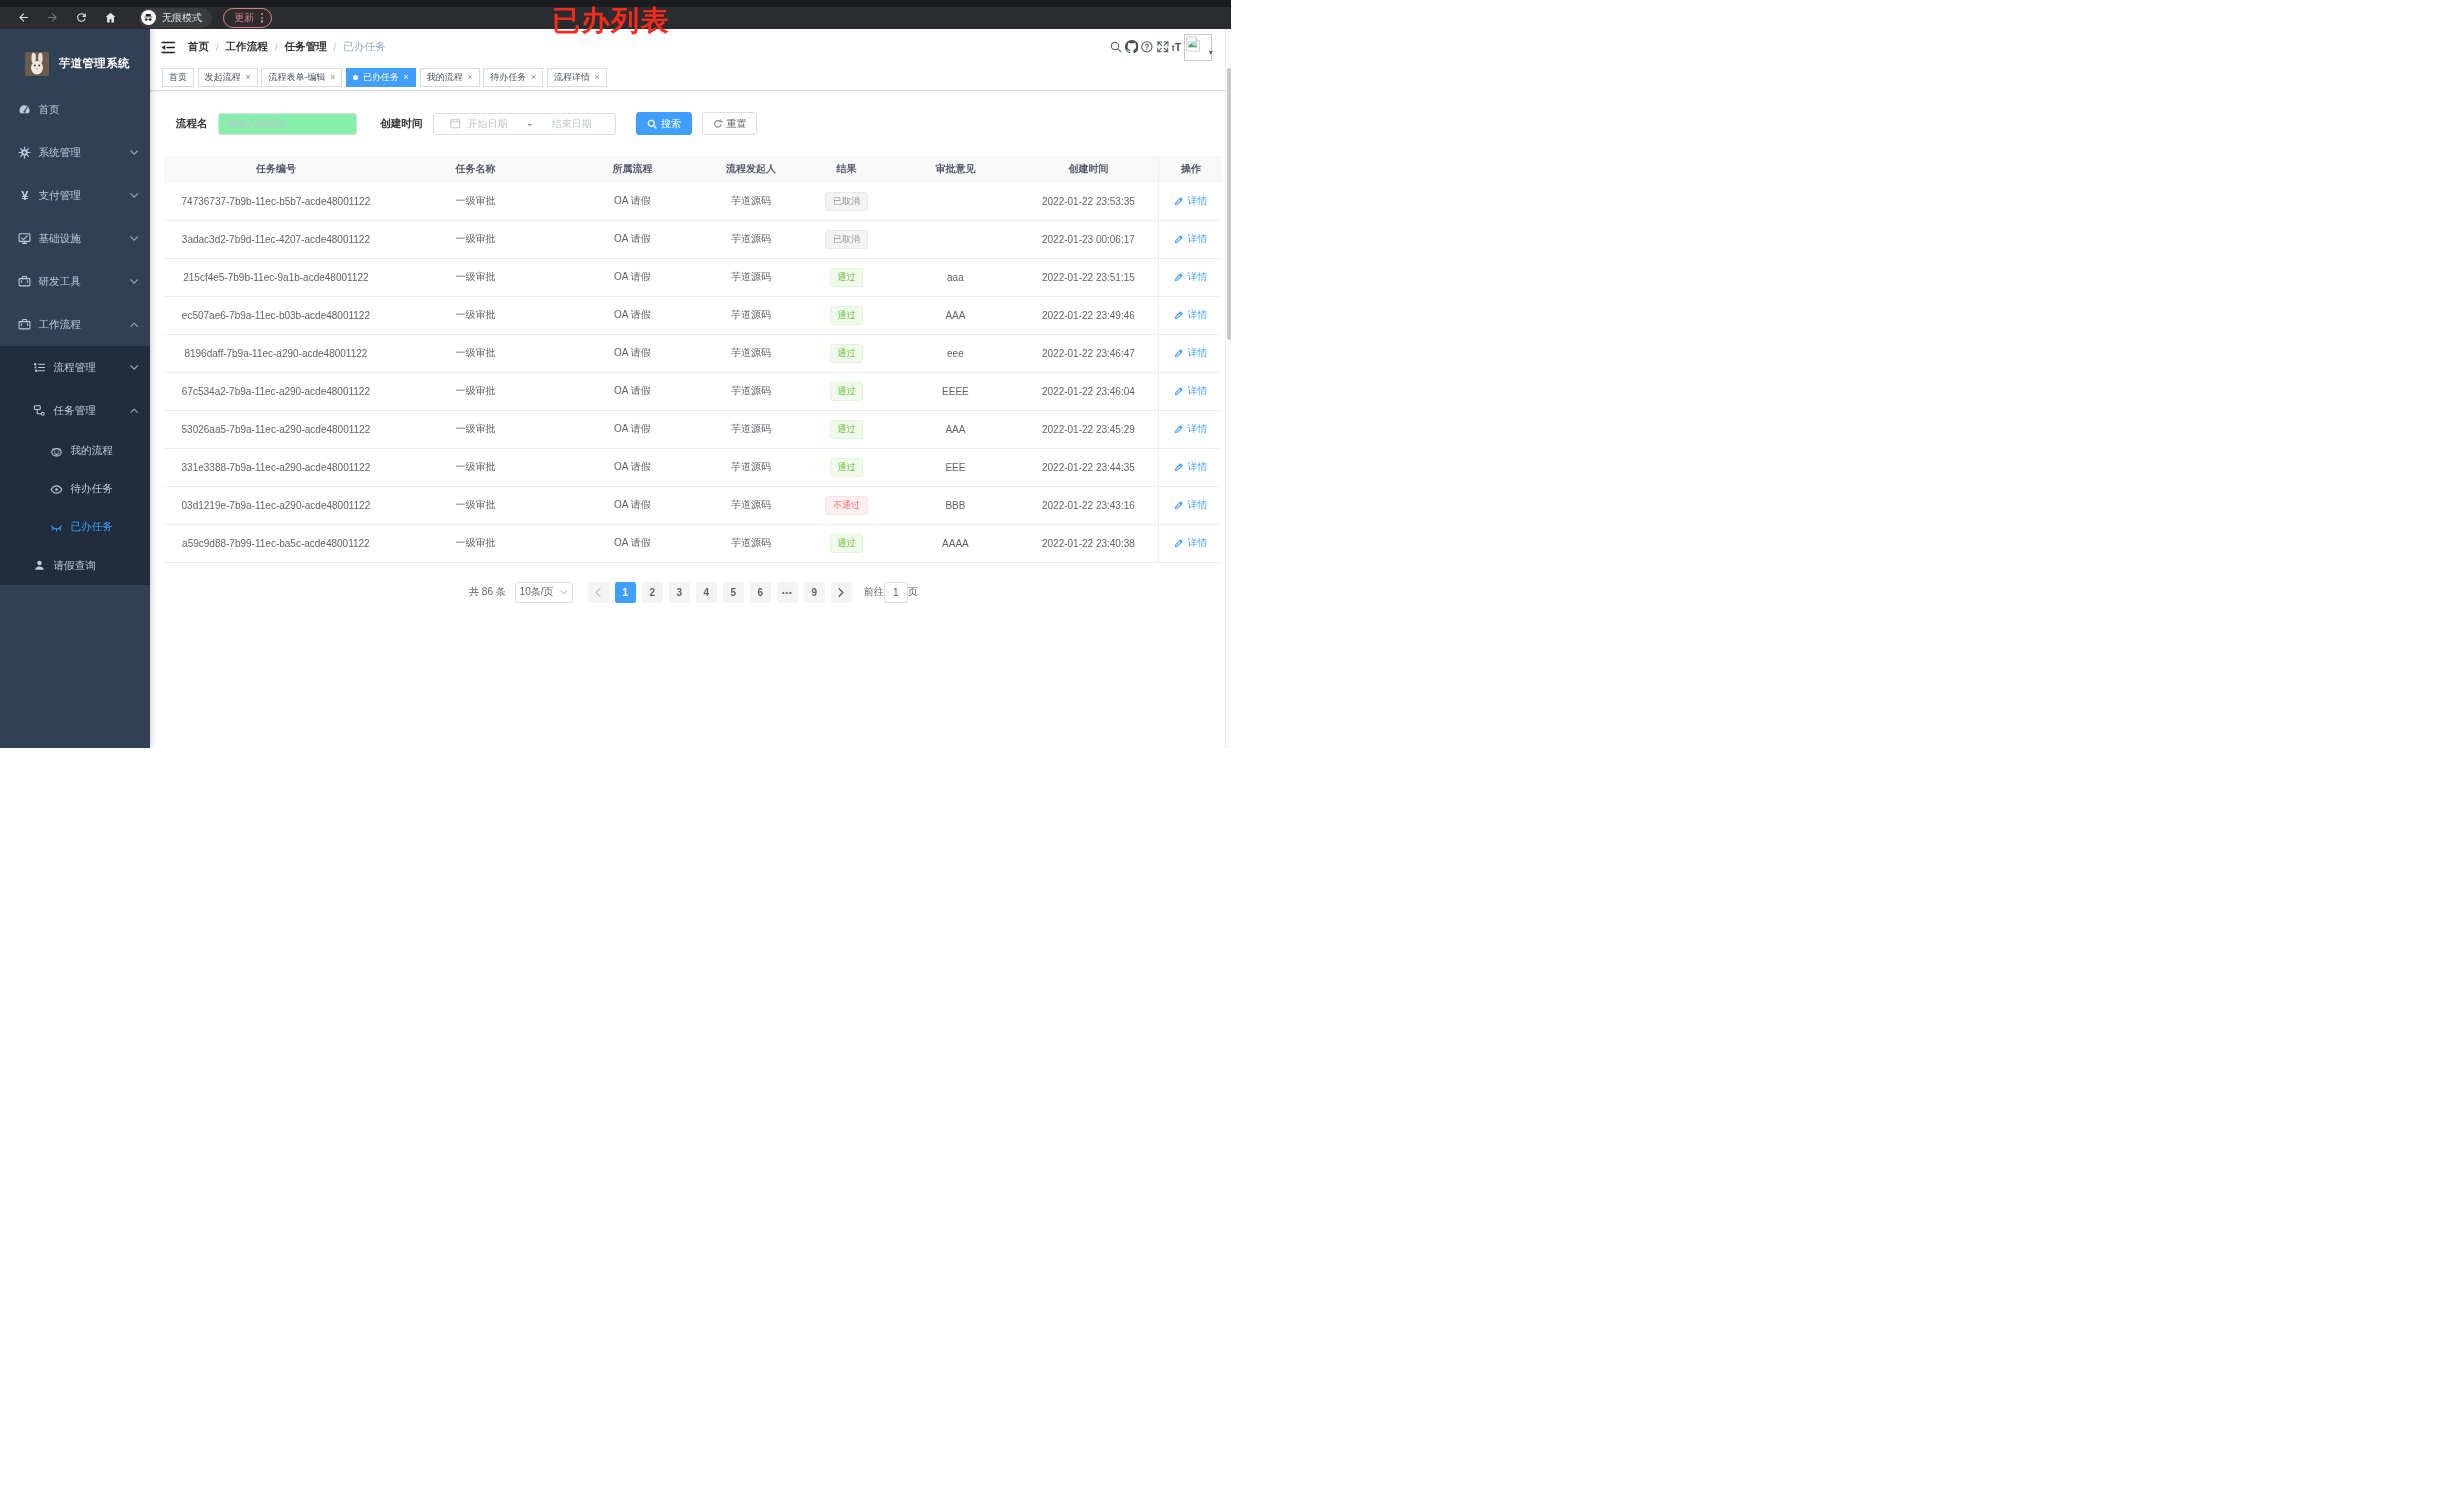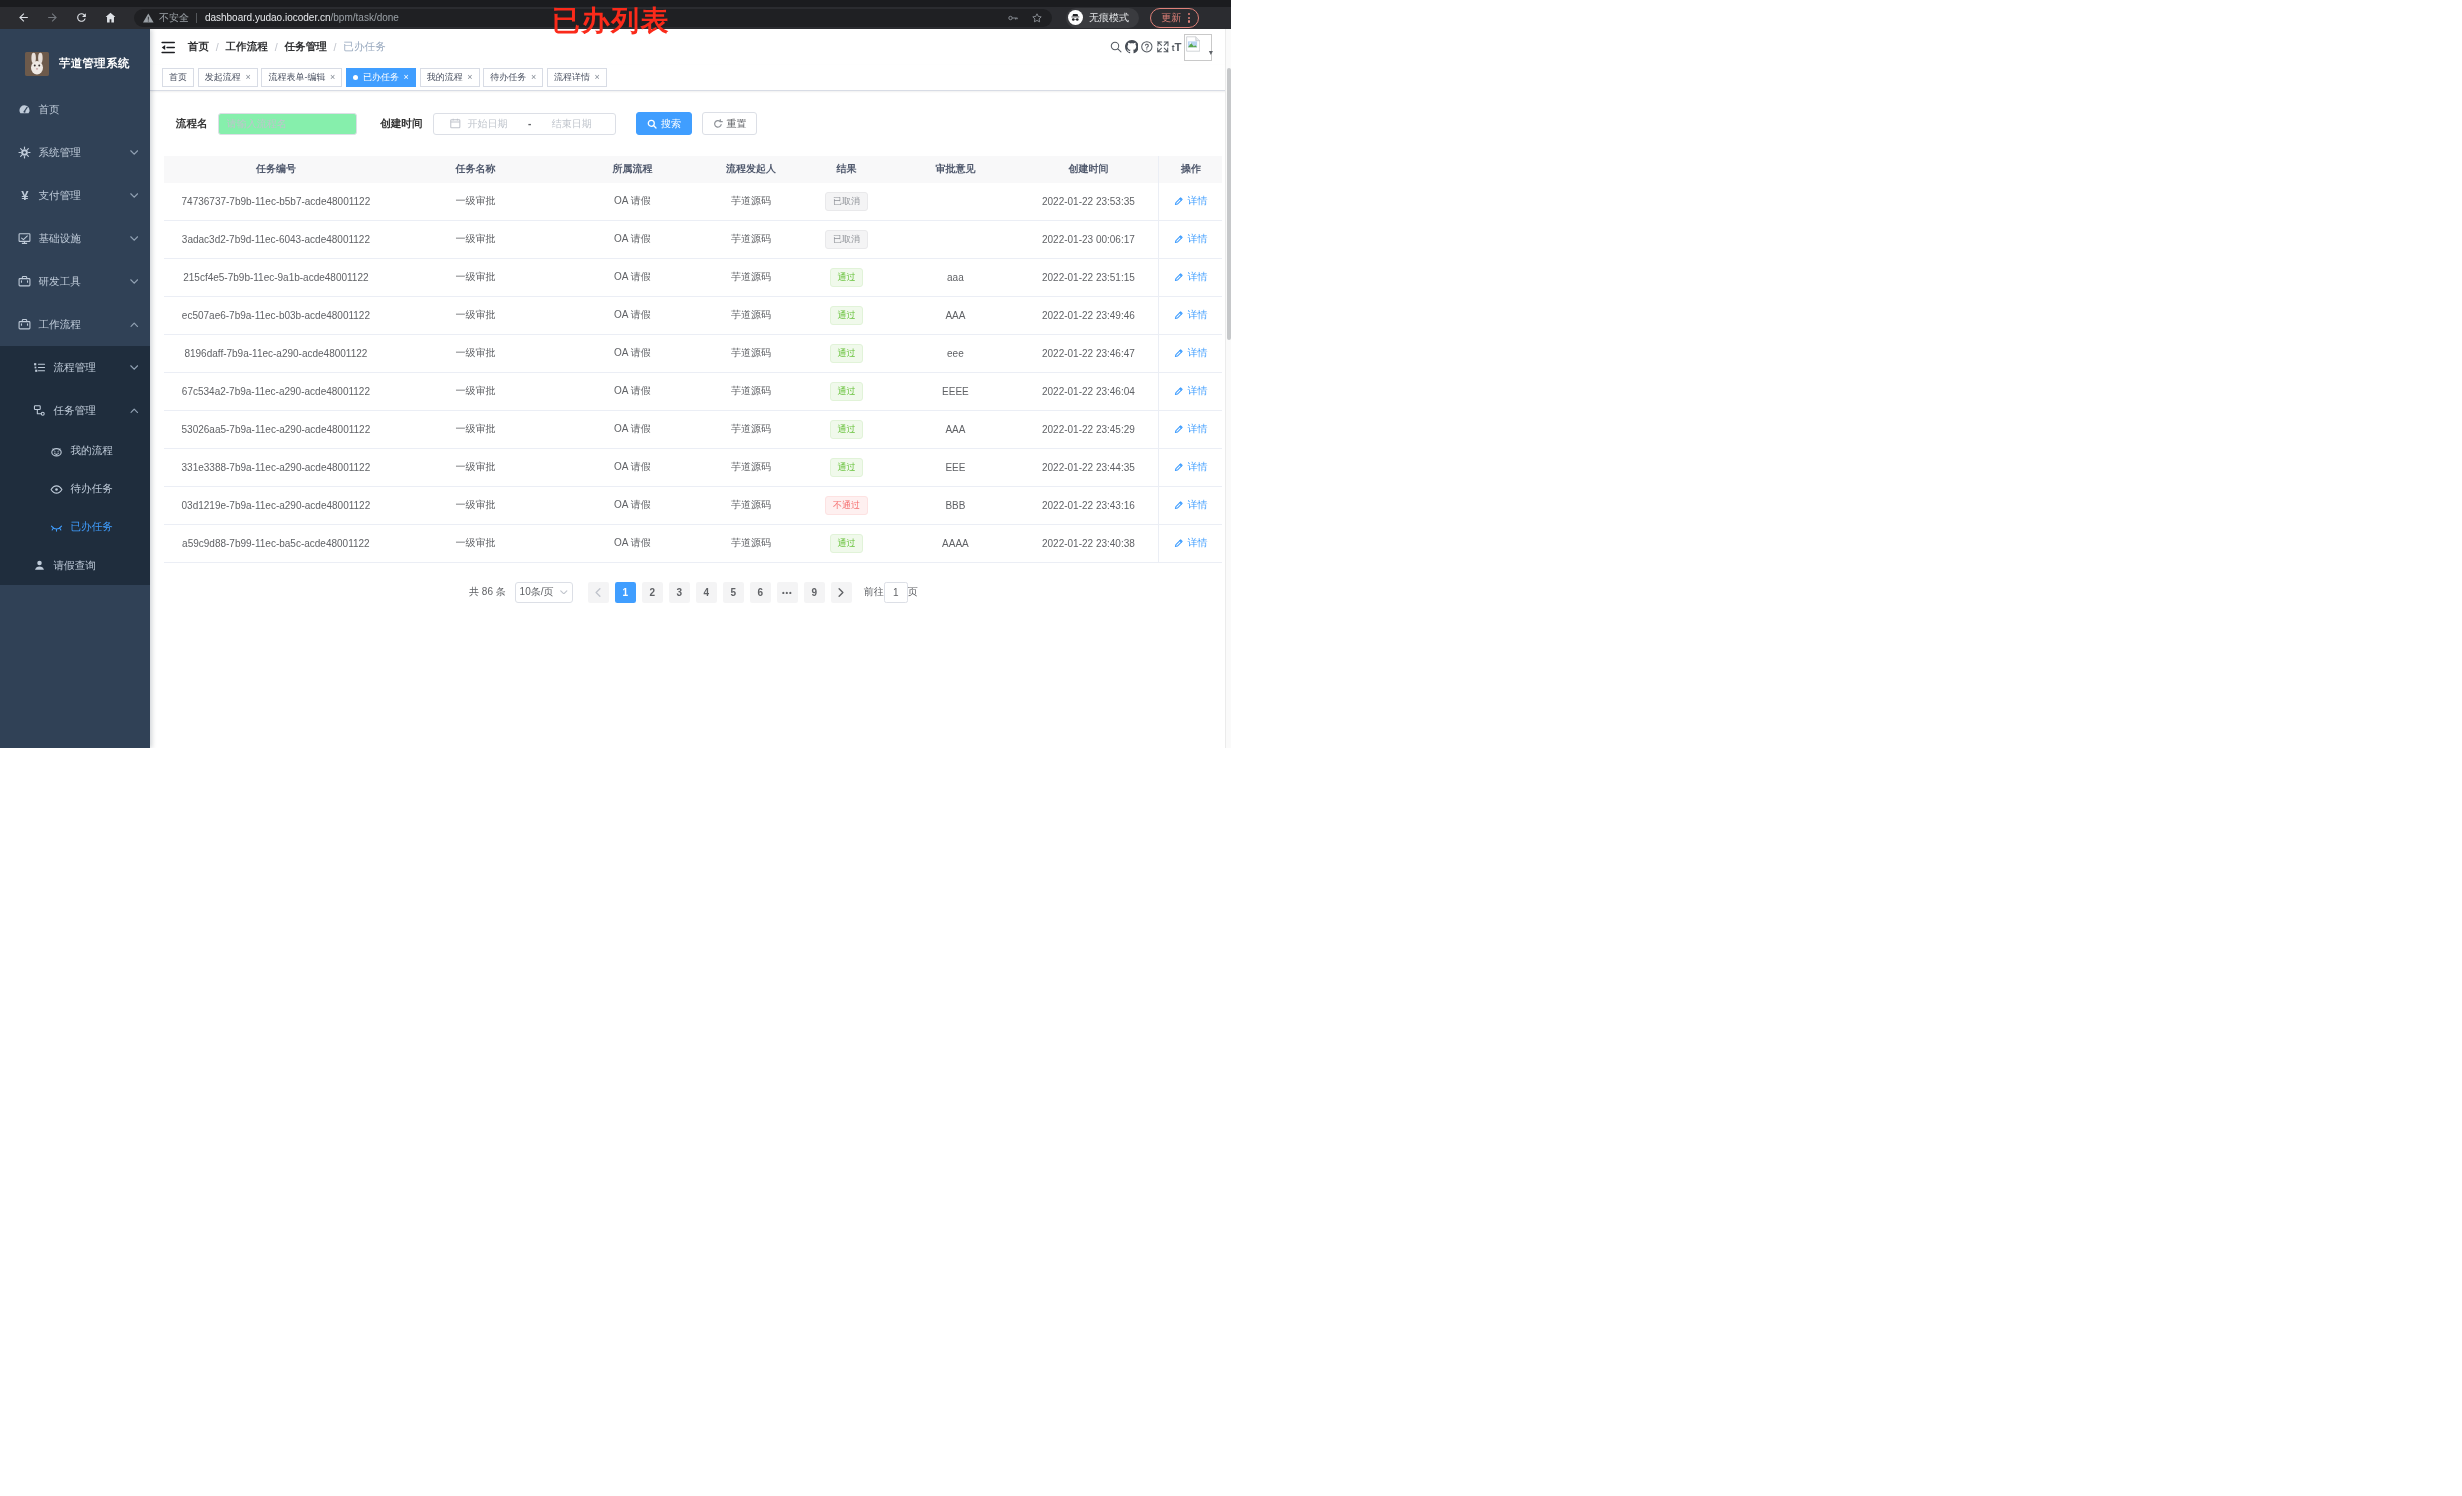--- a/index.html
+++ b/index.html
@@ -134,40 +134,20 @@
     <div class="nav-btn">
         <svg viewBox="0 0 24 24">
           <path d="M17.65 6.35A8 8 0 1 0 19.73 14h-2.08A6 6 0 1 1 12 6c1.66 0 3.14.69 4.22 1.78L13 11h7V4z"></path>
         </svg>
       </div>
     <div class="nav-btn">
         <svg viewBox="0 0 24 24">
           <path d="M12 3l9 8.2h-2.6V21h-4.8v-6h-3.2v6H5.6v-9.8H3z"></path>
         </svg>
       </div>
-    <div class="url-pill">
-      <span class="warn-icon">
-          <svg viewBox="0 0 24 22">
-            <path d="M12 1 0 21h24zm-1 7h2v7h-2zm0 8.6h2v2.2h-2z"></path>
-          </svg>
-        </span>
-      <span class="security-label">不安全</span>
-      <span class="pill-divider"></span>
-      <span class="url-host">dashboard.yudao.iocoder.cn</span>
-      <span class="url-path">/bpm/task/done</span>
-      <span class="pill-right">
-        <svg viewBox="0 0 24 24">
-            <circle cx="7" cy="12" r="3.4"></circle>
-            <path d="M10.4 12H21M17.4 12v3.2M20.2 12v2.4"></path>
-          </svg>
-        <svg viewBox="0 0 24 24">
-            <path d="M12 3.6l2.6 5.3 5.8.8-4.2 4.1 1 5.8-5.2-2.7-5.2 2.7 1-5.8-4.2-4.1 5.8-.8z"></path>
-          </svg>
-      </span>
-    </div>
     <div class="incognito-chip">
       <span class="incog-circle">
         <svg viewBox="0 0 24 20">
             <path d="M3 8h18v1.6H3z"></path>
             <path d="M7 2h10l1.6 5H5.4z"></path>
             <circle cx="7.5" cy="14.5" r="3"></circle>
             <circle cx="16.5" cy="14.5" r="3"></circle>
             <path d="M10.5 13.8h3v1.4h-3z"></path>
           </svg>
       </span>
@@ -504,21 +484,21 @@
               <span class="detail-link">
                 <svg viewBox="0 0 14 14">
                   <path d="M2 12l.7-2.8 6.6-6.6 2.1 2.1-6.6 6.6z"></path>
                   <path d="M8.2 3.7l2.1 2.1"></path>
                 </svg>
                 <span>详情</span>
               </span>
             </span>
         </div>
         <div class="t-row">
-          <span class="tc c1">3adac3d2-7b9d-11ec-6043-acde48001122</span>
+          <span class="tc c1">3adac3d2-7b9d-11ec-4207-acde48001122</span>
           <span class="tc c2">一级审批</span>
           <span class="tc c3">OA 请假</span>
           <span class="tc c4">芋道源码</span>
           <span class="tc c5">
               <span class="badge badge-info">已取消</span>
             </span>
           <span class="tc c6"></span>
           <span class="tc c7">2022-01-23 00:06:17</span>
           <span class="tc c8">
               <span class="detail-link">

